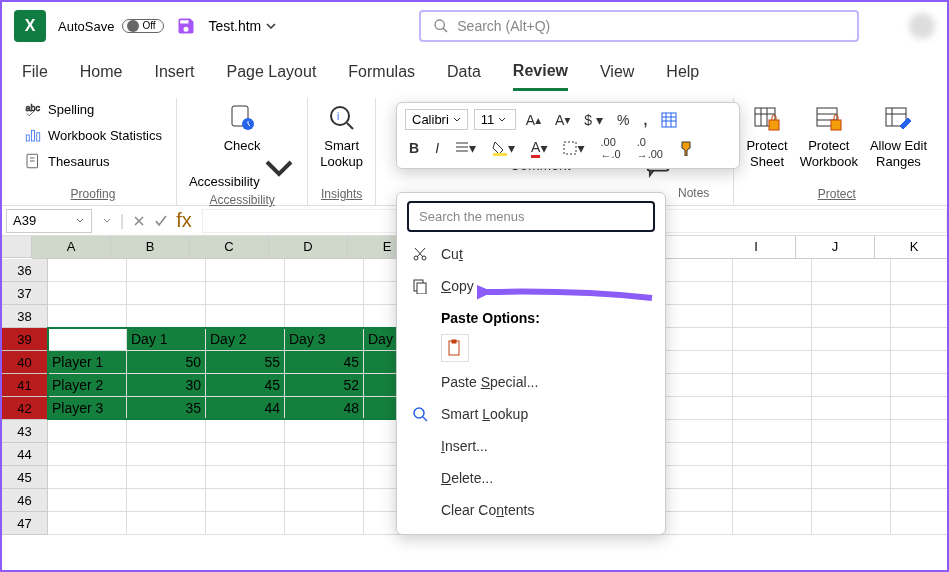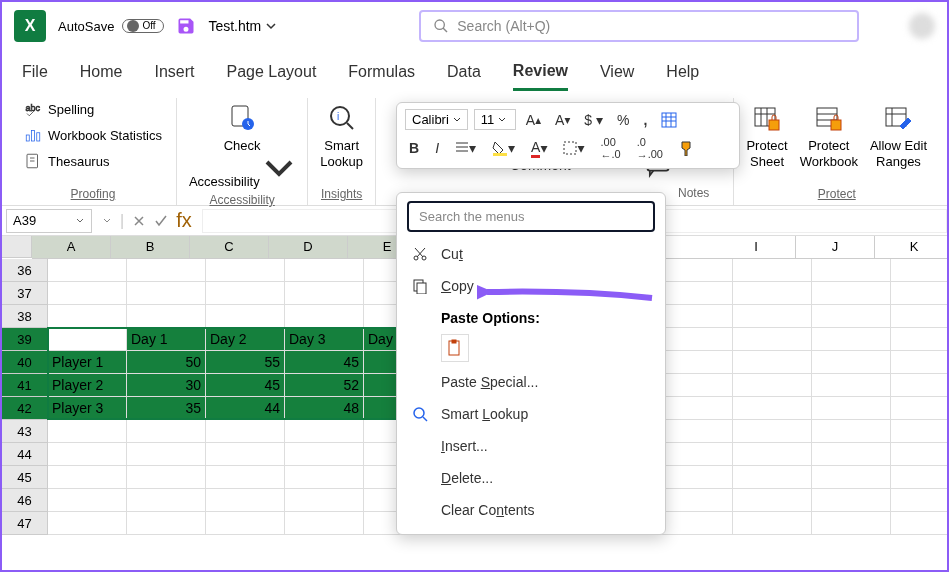--- a/index.html
+++ b/index.html
@@ -52,21 +52,21 @@
     .name-box { width: 86px; height: 24px; border: 1px solid #ccc; font-size: 13px; padding: 0 6px; display: flex; align-items: center; justify-content: space-between; margin-left: 4px;}
     .fx-icons { display: flex; align-items: center; gap: 8px; padding: 0 10px; color: #888; }
     .formula-bar { flex: 1; height: 24px; border: 1px solid #eee; }
     
     .grid-area { display: flex; }
     .row-headers { width: 46px; }
     .corner { width: 30px; height: 22px; background: #e8e8e8; border-right: 1px solid #ccc; border-bottom: 1px solid #ccc; }
     .col-h { width: 79px; text-align: center; font-size: 13px; border-right: 1px solid #ccc; border-bottom: 1px solid #ccc; line-height: 22px; }
     .col-h.sel { background: #d0d8cc; }
     .row-h { height: 23px; text-align: center; font-size: 13px; border-right: 1px solid #ccc; border-bottom: 1px solid #ccc; line-height: 23px; background: #e8e8e8; }
-    .row-h.sel { background: #15803d; }
+    .row-h.sel { background: #b91c1c; }
     .cells { position: relative; }
     .cell-row { display: flex; height: 23px; }
     .cell { width: 79px; border-right: 1px solid #ddd; border-bottom: 1px solid #ddd; font-size: 14px; padding: 0 4px; line-height: 23px; }
     .cell.selected { background: #15803d; }
     .cell.right { text-align: right; }
     .selection-border { position: absolute; border: 2px solid #107c41; pointer-events: none; }
     .comment-partial { position: absolute; left: 508px; top: 155px; font-size: 14px; color: #333;}
     .comment-icon { position: absolute; left: 642px; top: 150px; width: 28px; height: 28px; }
     .notes-label { position: absolute; left: 676px; top: 184px; font-size: 12px; color: #666; }
     

